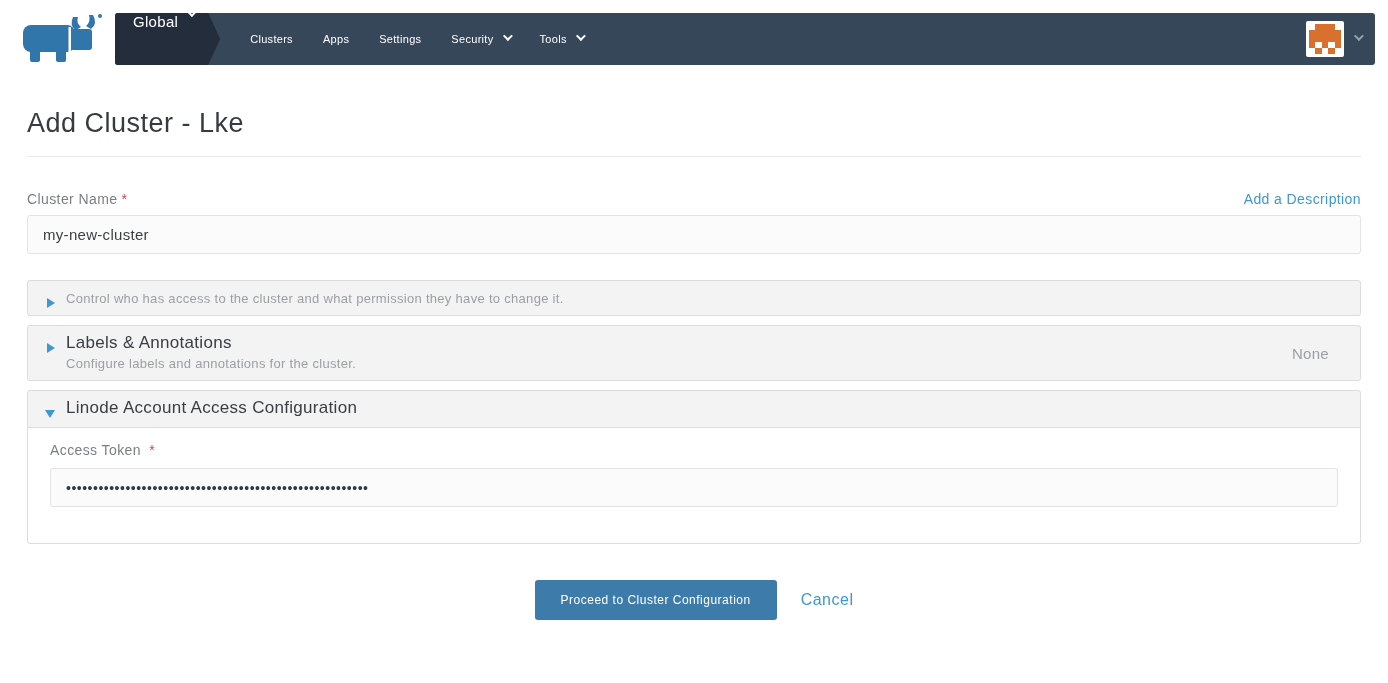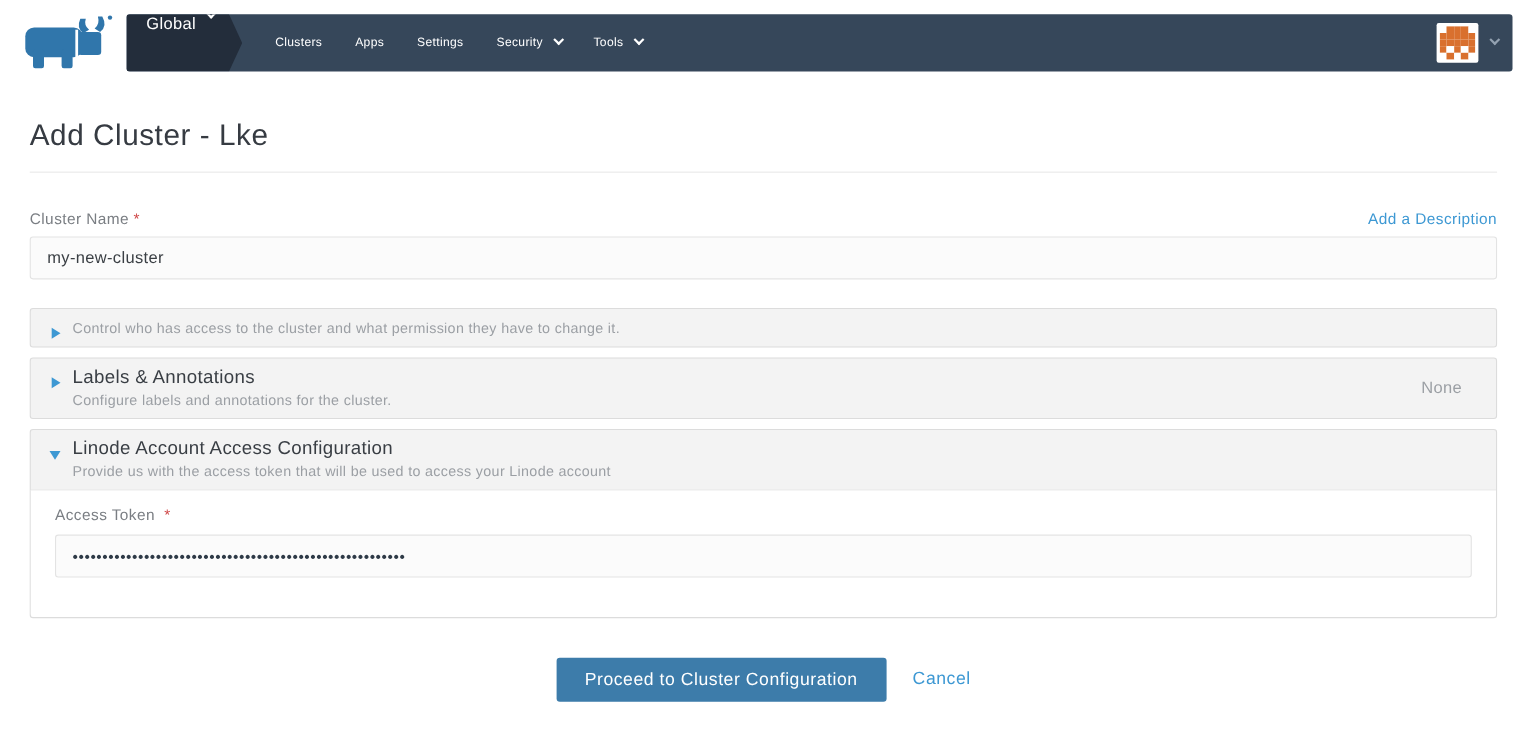--- a/index.html
+++ b/index.html
@@ -87,21 +87,21 @@
   .section-body {
     background:#fff; border-top:1px solid #dcdcdc;
     padding:14px 22px 36px 22px; border-radius:0 0 3px 3px;
   }
   .section-body .text-input { margin-top:10px; font-size:14px; letter-spacing:.5px; color:#2e3a47; }
 
   
   .footer { margin-top:36px; display:flex; justify-content:center; align-items:center; gap:24px; }
   .btn-primary {
     background:#3d7caa; color:#fff; border:none; border-radius:3px;
-    height:40px; padding:12px 26px; font-size:16px; letter-spacing:.5px;
+    height:40px; padding:12px 26px; font-size:12px; letter-spacing:.5px;
     font-family:"Liberation Sans", sans-serif; cursor:pointer;
   }
   .btn-cancel { color:#3d98d3; font-size:16px; letter-spacing:.5px; cursor:pointer; background:none; border:none; font-family:"Liberation Sans", sans-serif; }
 </style>
 </head>
 <body>
 
 <div class="header">
   <div class="logo">
     <svg width="86" height="60" viewBox="0 0 86 60" xmlns="http://www.w3.org/2000/svg">
@@ -205,21 +205,20 @@
       <div class="sec-desc">Configure labels and annotations for the cluster.</div>
       <span class="sec-right">None</span>
     </div>
   </div>
 
   
   <div class="section">
     <div class="section-header">
       <span class="tri-down"></span>
       <div class="sec-title">Linode Account Access Configuration</div>
-      <div class="sec-desc">Provide us with the access token that will be used to access your Linode account</div>
     </div>
     <div class="section-body">
       <div class="field-label">
         <span>Access Token</span>&nbsp;<span class="req">*</span>
       </div>
       <input class="text-input" type="text" value="••••••••••••••••••••••••••••••••••••••••••••••••••••••••" style="">
     </div>
   </div>
 
   <div class="footer">

